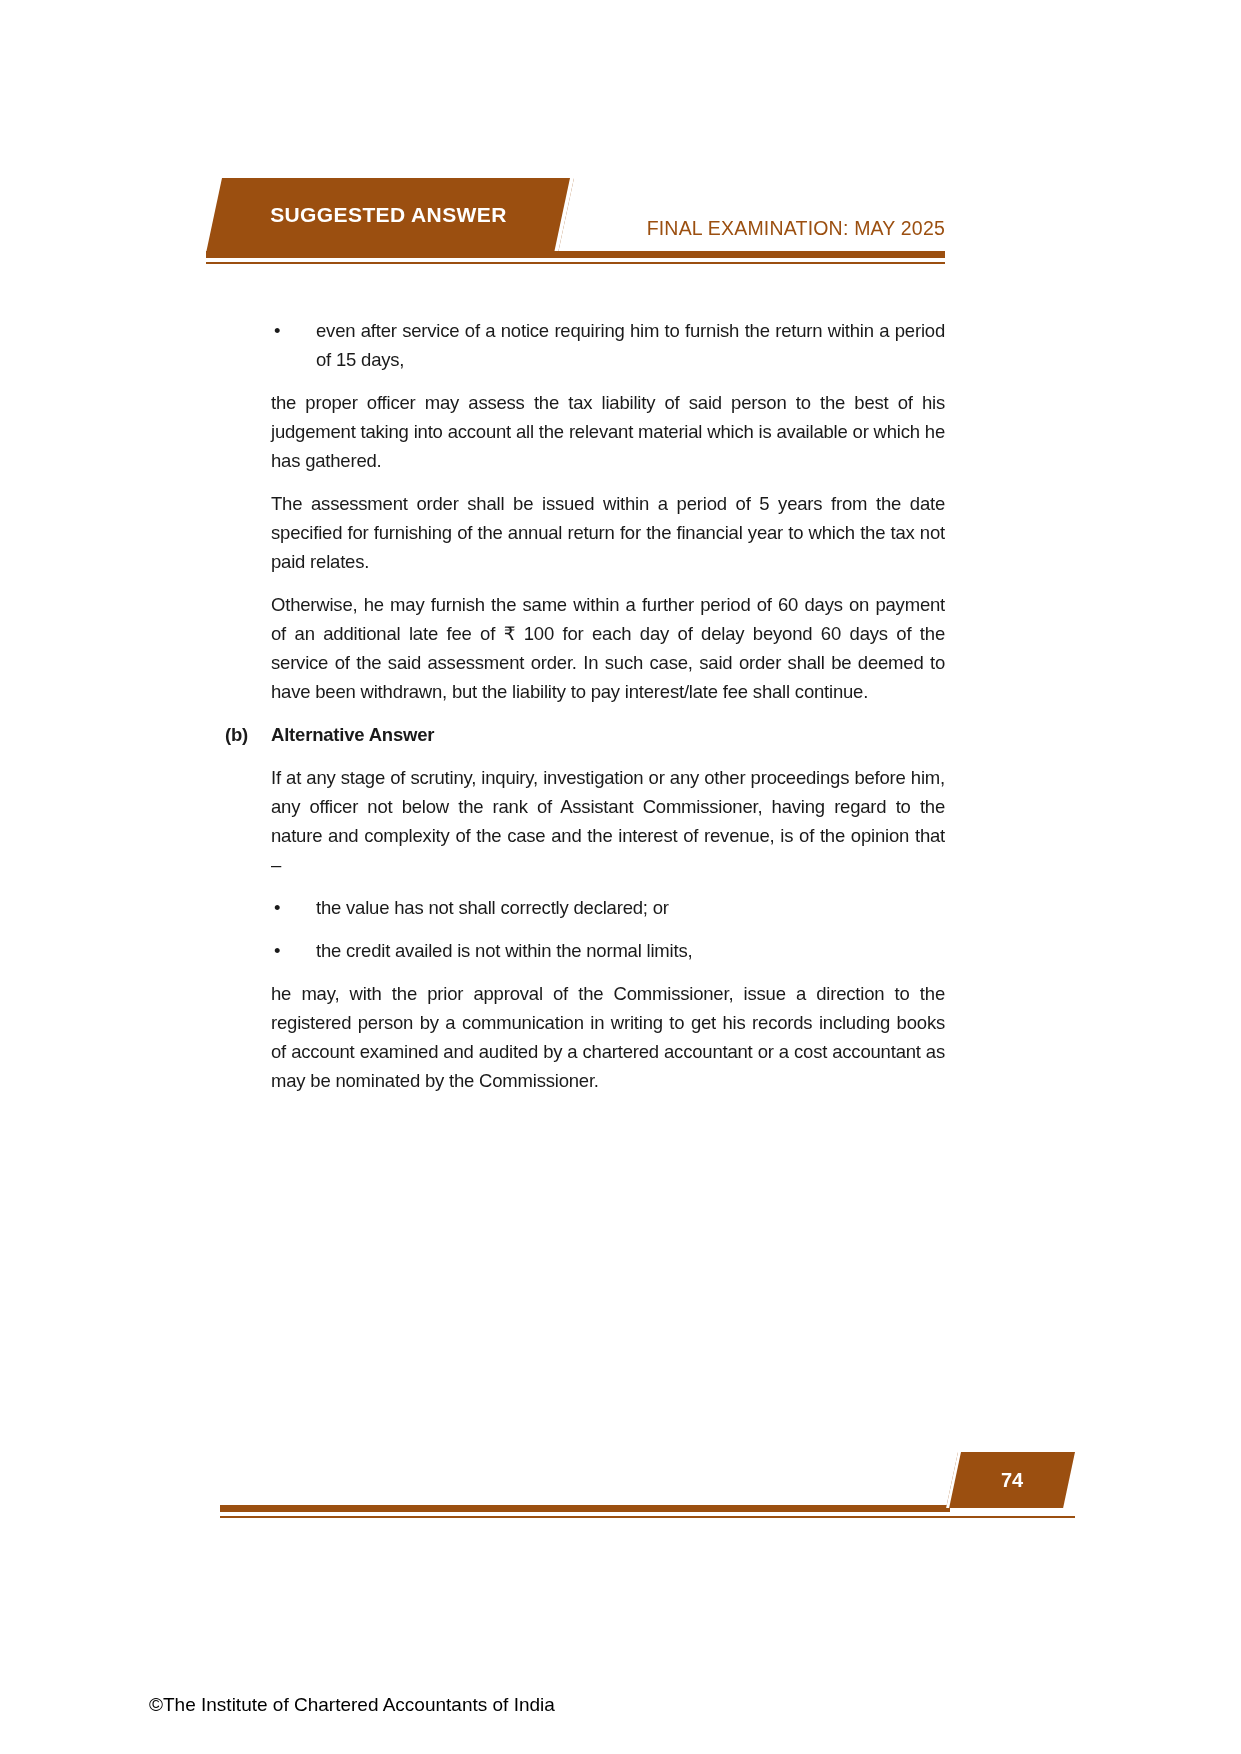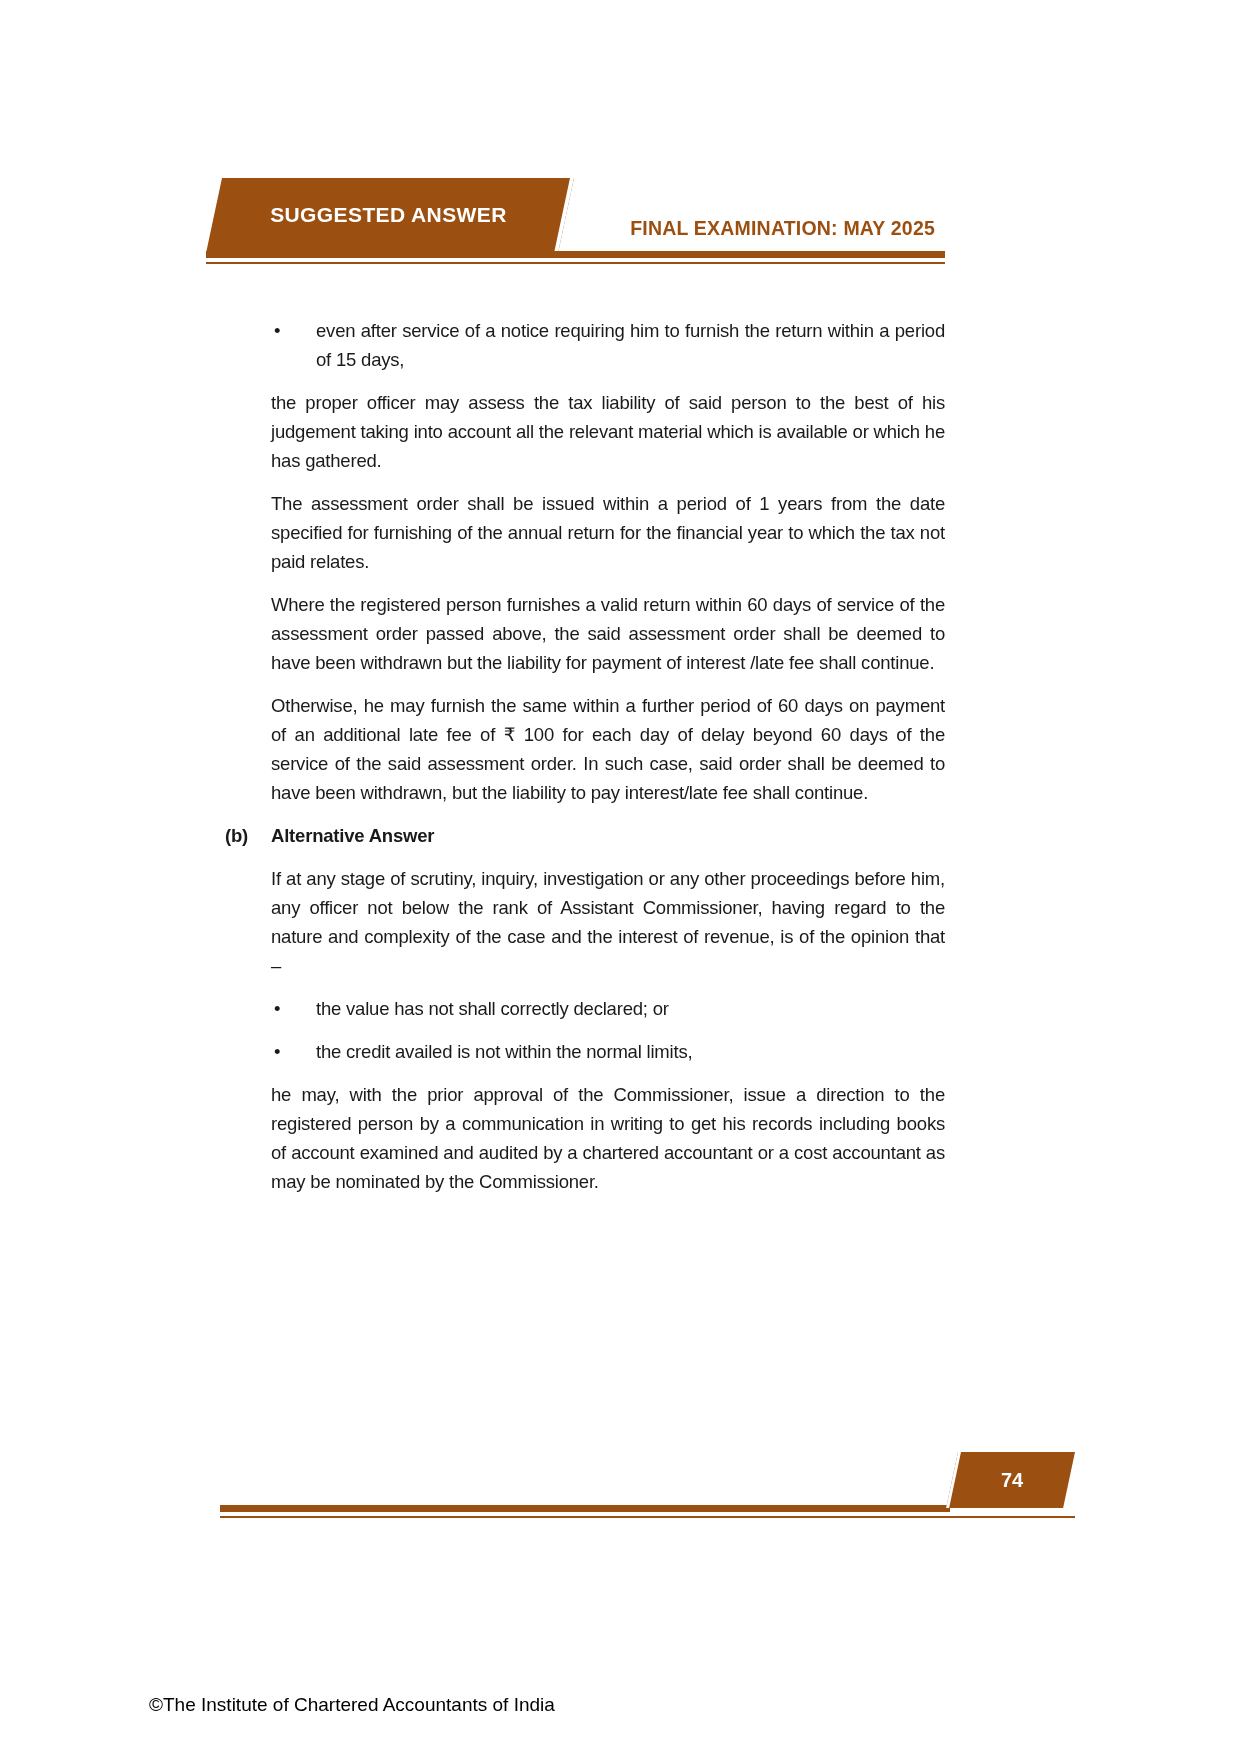--- a/index.html
+++ b/index.html
@@ -20,22 +20,22 @@
     transform-origin:0 0;
     border-right:4px solid #ffffff;
     display:flex;align-items:center;justify-content:center;
   }
   .banner-label{
     transform:skewX(12deg);
     color:#ffffff;font-weight:bold;font-size:21px;letter-spacing:.4px;
     white-space:nowrap;
   }
   .header-title{
-    position:absolute;top:217px;right:306px;
-    color:var(--accent);font-weight:bold;font-size:19.5px;letter-spacing:.2px;
+    position:absolute;top:217px;right:296px;
+    color:var(--accent);font-weight:normal;font-size:19.5px;letter-spacing:.2px;
     white-space:nowrap;
   }
   .rule-thick-top{position:absolute;left:206px;top:251px;width:739px;height:7px;background:var(--accent);}
   .rule-thin-top{position:absolute;left:206px;top:262px;width:739px;height:2px;background:var(--accent);}
   
   .content{
     position:absolute;left:225px;top:316px;width:720px;
     font-size:18.5px;line-height:29px;letter-spacing:-0.2px;
     text-align:justify;
   }
@@ -80,22 +80,21 @@
   <div class="rule-thin-top"></div>
 
   <div class="content">
 
     <div class="bullet-item">
       <span class="bullet-glyph">•</span>
       <span>even after service of a notice requiring him to furnish the return within a period of 15 days,</span>
     </div>
 
     <p class="para">the proper officer may assess the tax liability of said person to the best of his judgement taking into account all the relevant material which is available or which he has gathered.</p>
-    <p class="para">The assessment order shall be issued within a period of 1 years from the date specified for furnishing of the annual return for the financial year to which the tax not paid relates.</p>
-    <p class="para">Where the registered person furnishes a valid return within 60 days of service of the assessment order passed above, the said assessment order shall be deemed to have been withdrawn but the liability for payment of interest /late fee shall continue.</p>
+    <p class="para">The assessment order shall be issued within a period of 5 years from the date specified for furnishing of the annual return for the financial year to which the tax not paid relates.</p>
     <p class="para">Otherwise, he may furnish the same within a further period of 60 days on payment of an additional late fee of ₹ 100 for each day of delay beyond 60 days of the service of the said assessment order. In such case, said order shall be deemed to have been withdrawn, but the liability to pay interest/late fee shall continue.</p>
 
     <div class="section-heading">
       <span class="heading-marker">(b)</span>
       <span>Alternative Answer</span>
     </div>
 
     <p class="para">If at any stage of scrutiny, inquiry, investigation or any other proceedings before him, any officer not below the rank of Assistant Commissioner, having regard to the nature and complexity of the case and the interest of revenue, is of the opinion that –</p>
 
     <div class="bullet-item">

